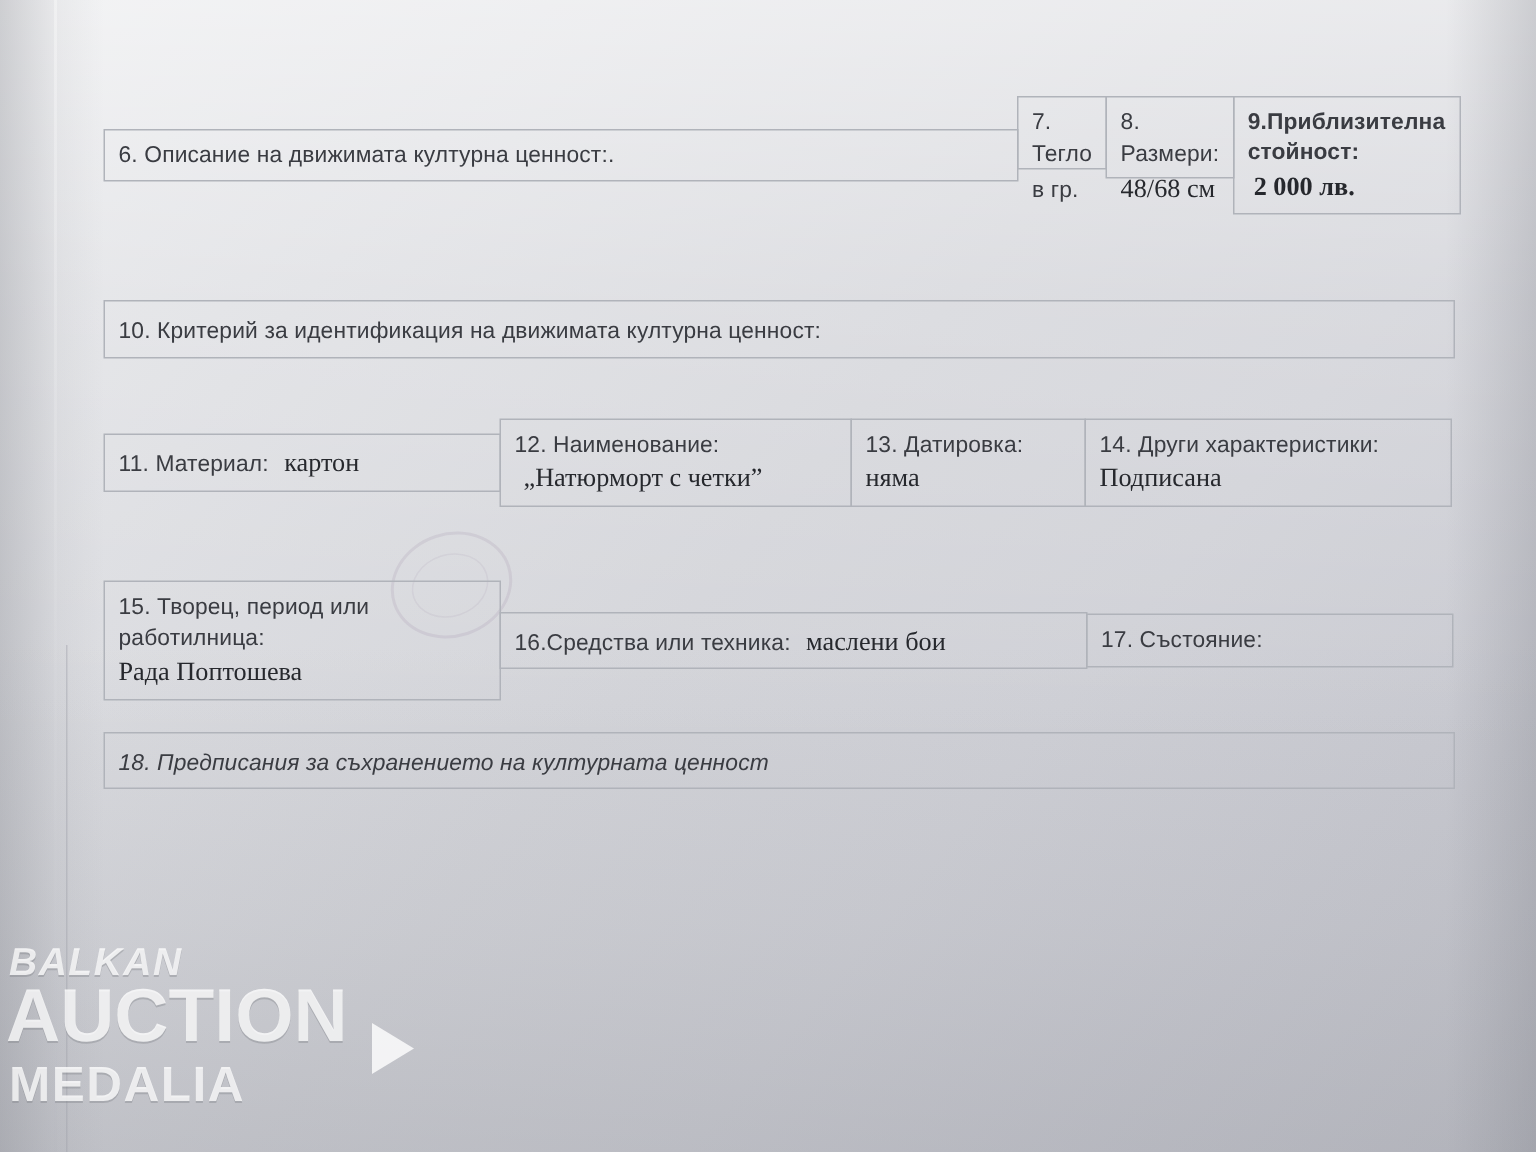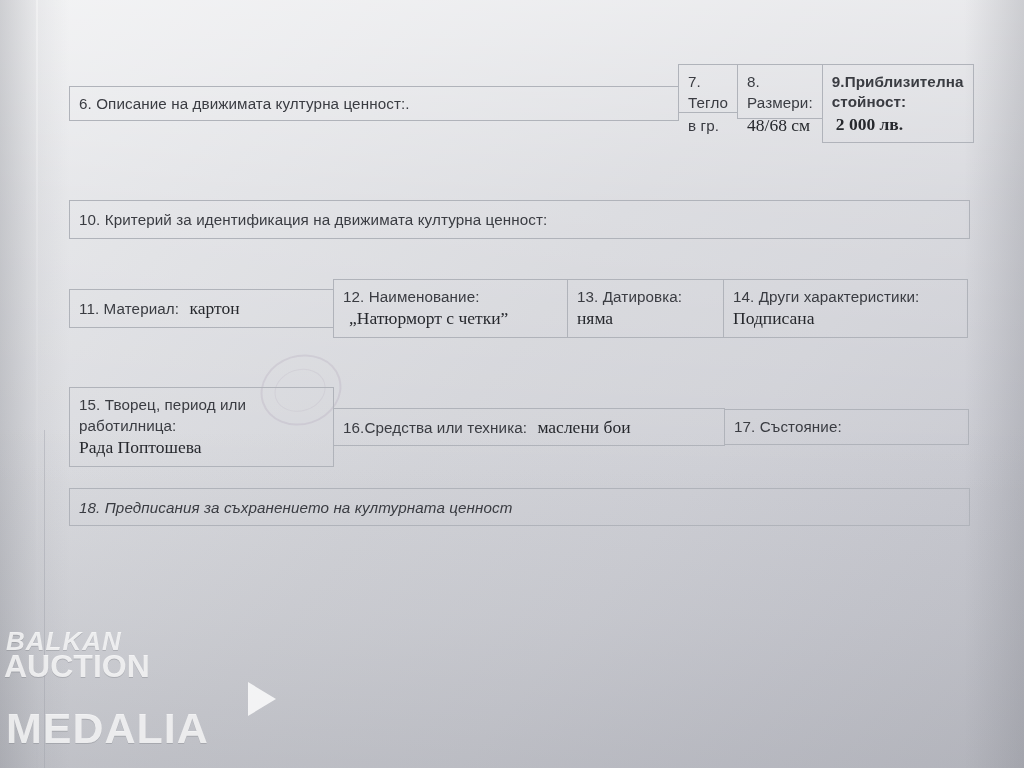--- a/index.html
+++ b/index.html
@@ -166,29 +166,29 @@
     left: 4px; top: 6px;
     font-size: 26px;
     font-weight: bold;
     letter-spacing: 1px;
     font-family: "Liberation Sans", sans-serif;
     font-style: italic;
   }
   .wm-auction {
     position: absolute;
     left: 2px; top: 28px;
-    font-size: 32px;
+    font-size: 50px;
     font-weight: bold;
     letter-spacing: 0px;
     font-family: "Liberation Sans", sans-serif;
   }
   .wm-medalia {
     position: absolute;
     left: 4px; top: 84px;
-    font-size: 43px;
+    font-size: 33px;
     font-weight: bold;
     letter-spacing: 1px;
     font-family: "Liberation Sans", sans-serif;
     text-align: center;
   }
   .wm-play {
     position: absolute;
     left: 246px;
     top: 62px;
     width: 0; height: 0;

